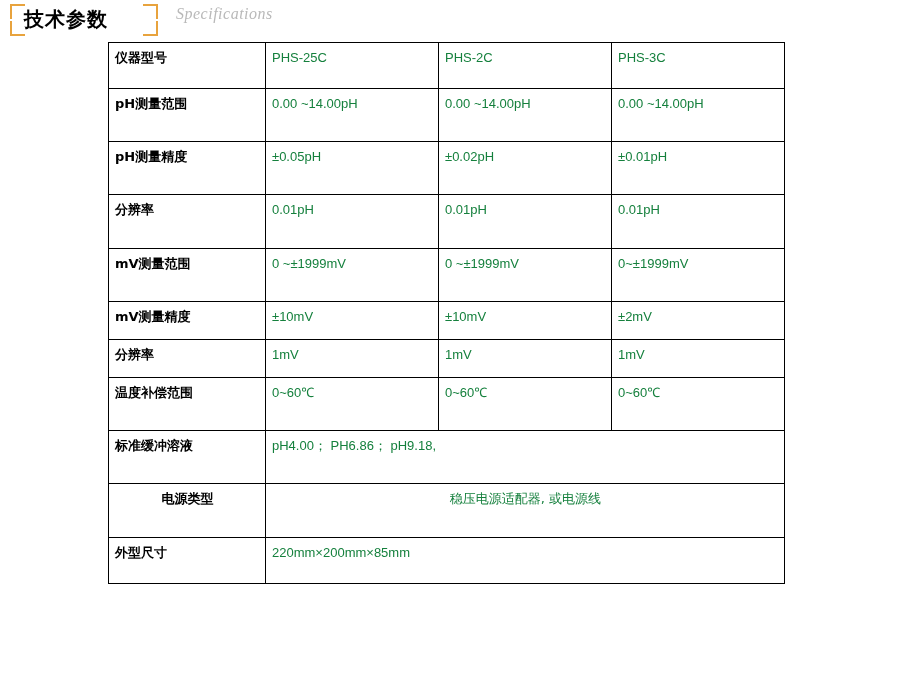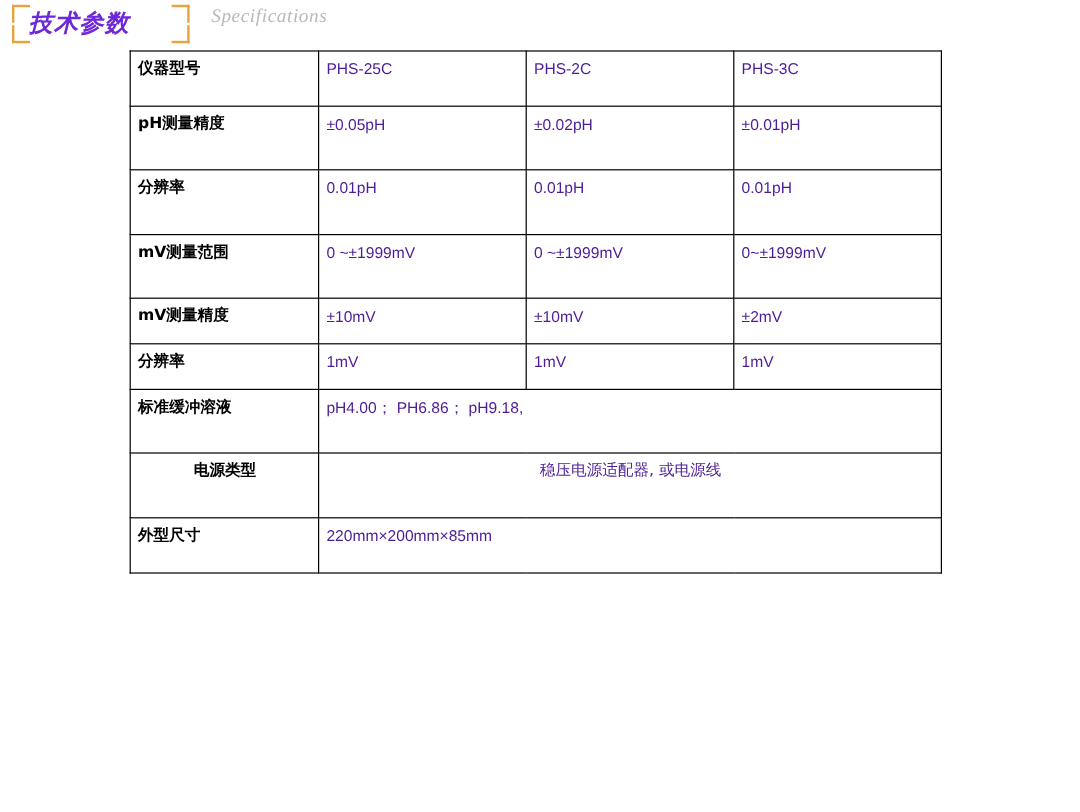--- a/index.html
+++ b/index.html
@@ -28,25 +28,24 @@
     position: absolute;
     left: 14px;
     top: 4px;
     padding: 2px 10px 2px 10px;
     box-sizing: border-box;
   }
   .title-cn {
     font-family: "DejaVu Sans", "Liberation Sans", sans-serif;
     font-size: 20px;
     font-weight: bold;
-    color: #6d28d9;
+    color: #000000;
     letter-spacing: 1px;
     line-height: 26px;
     white-space: nowrap;
-    font-style: italic;
   }
   
   .bracket {
     position: absolute;
     width: 13px;
     height: 13px;
     border: 2px solid #E8A33D;
   }
   .bracket.tl { left: 10px;  top: 4px;  border-right: none; border-bottom: none; }
   .bracket.tr { left: 143px; top: 4px;  border-left: none;  border-bottom: none; }
@@ -87,21 +86,21 @@
 
   .label-cell {
     font-family: "DejaVu Sans", "Liberation Sans", sans-serif;
     font-weight: bold;
     font-size: 13.5px;
     color: #000;
   }
   .val-cell {
     font-family: "Liberation Sans", sans-serif;
     font-size: 13px;
-    color: #4c1d95;
+    color: #15803d;
   }
   .val-cell.cjk {
     font-family: "DejaVu Sans", "Liberation Sans", sans-serif;
   }
 </style>
 </head>
 <body>
 
 <div class="header">
   <div class="bracket tl"></div>
@@ -122,20 +121,26 @@
     <col class="col-val">
   </colgroup>
   <tbody id="table-body">
       <tr style="height: 46px;">
         <td class="label-cell">仪器型号</td>
         <td class="val-cell">PHS-25C</td>
         <td class="val-cell">PHS-2C</td>
         <td class="val-cell">PHS-3C</td>
       </tr>
       <tr style="height: 53px;">
+        <td class="label-cell">pH测量范围</td>
+        <td class="val-cell">0.00 ~14.00pH</td>
+        <td class="val-cell">0.00 ~14.00pH</td>
+        <td class="val-cell">0.00 ~14.00pH</td>
+      </tr>
+      <tr style="height: 53px;">
         <td class="label-cell">pH测量精度</td>
         <td class="val-cell">±0.05pH</td>
         <td class="val-cell">±0.02pH</td>
         <td class="val-cell">±0.01pH</td>
       </tr>
       <tr style="height: 54px;">
         <td class="label-cell">分辨率</td>
         <td class="val-cell">0.01pH</td>
         <td class="val-cell">0.01pH</td>
         <td class="val-cell">0.01pH</td>
@@ -151,20 +156,26 @@
         <td class="val-cell">±10mV</td>
         <td class="val-cell">±10mV</td>
         <td class="val-cell">±2mV</td>
       </tr>
       <tr style="height: 38px;">
         <td class="label-cell">分辨率</td>
         <td class="val-cell">1mV</td>
         <td class="val-cell">1mV</td>
         <td class="val-cell">1mV</td>
       </tr>
+      <tr style="height: 53px;">
+        <td class="label-cell">温度补偿范围</td>
+        <td class="val-cell">0~60℃</td>
+        <td class="val-cell">0~60℃</td>
+        <td class="val-cell">0~60℃</td>
+      </tr>
       <tr style="height: 53px; margin-left: 28px;">
         <td class="label-cell">标准缓冲溶液</td>
         <td class="val-cell" colspan="3">pH4.00；  PH6.86； pH9.18,</td>
       </tr>
       <tr style="height: 54px; text-align: center;">
         <td class="label-cell">电源类型</td>
         <td class="val-cell cjk" colspan="3">稳压电源适配器, 或电源线</td>
       </tr>
       <tr style="height: 46px;">
         <td class="label-cell">外型尺寸</td>

